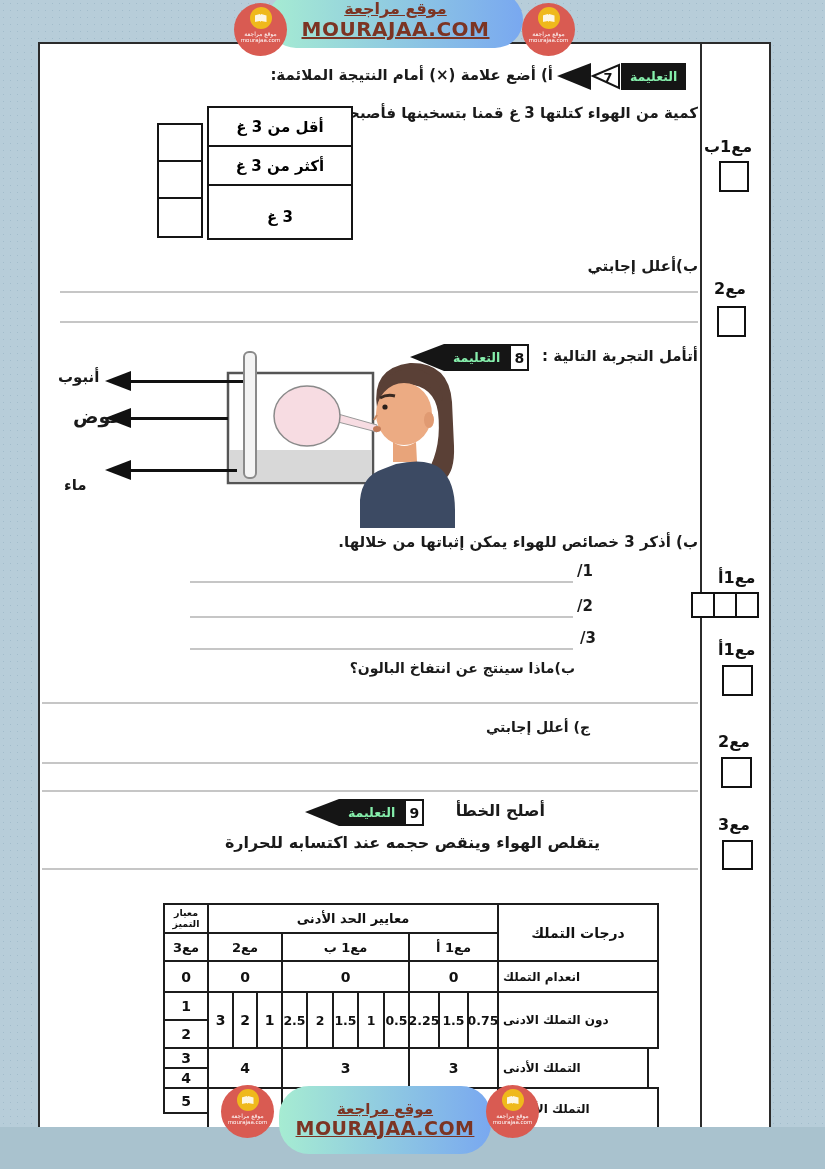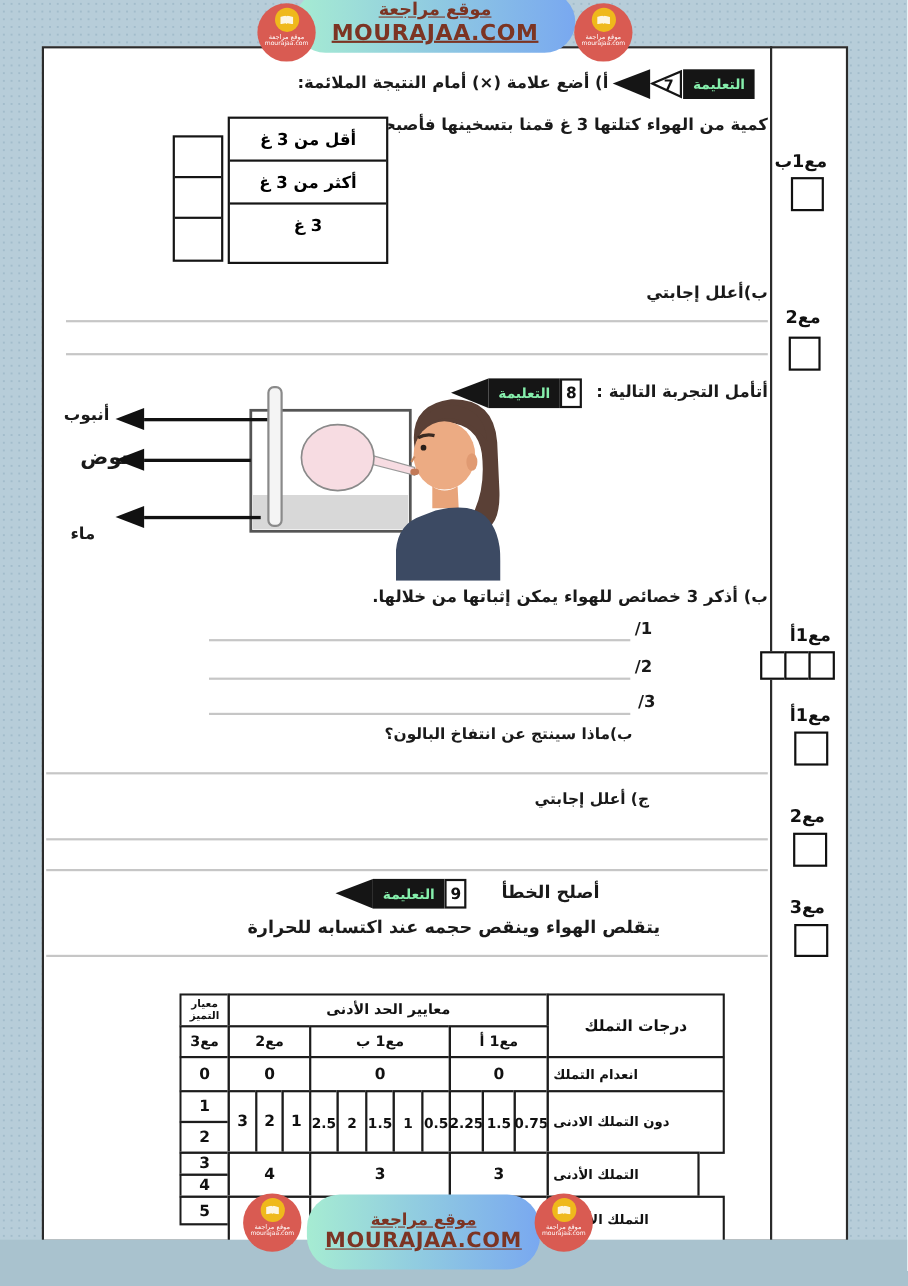--- a/index.html
+++ b/index.html
@@ -33,21 +33,21 @@
   .pb{position:absolute;height:27px;display:flex;align-items:stretch;z-index:3;}
   .pb .tip{width:0;height:0;border-top:13px solid transparent;border-bottom:14px solid transparent;border-right:34px solid #151515;}
   .pb .body{background:#151515;color:#86efac;font-size:12.5px;font-weight:bold;display:flex;align-items:center;padding:0 9px;}
   .pb .numbox{background:#fff;border:2px solid #151515;color:#111;font-weight:bold;font-size:14px;
         width:20px;display:flex;align-items:center;justify-content:center;box-sizing:border-box;}
 
   
   .opt-table{position:absolute;border:2px solid #151515;box-sizing:border-box;background:#fff;z-index:3;}
   .opt-row{border-bottom:2px solid #151515;box-sizing:border-box;display:flex;align-items:center;justify-content:center;
            direction:rtl;font-weight:bold;font-size:15px;}
-  .opt-row:last-child{border-bottom:none;}
+  .opt-row:last-child{border-bottom:none;margin-top:12px;}
 
   
   .arrow{position:absolute;height:2.5px;background:#111;z-index:4;}
   .arrow::before{content:'';position:absolute;left:-26px;top:-9px;border-top:10px solid transparent;
         border-bottom:10px solid transparent;border-right:26px solid #111;}
 
   
   .mark-label{position:absolute;direction:rtl;font-weight:bold;font-size:16px;color:#111;white-space:nowrap;z-index:3;}
   .mark-box{position:absolute;border:2px solid #111;background:#fff;box-sizing:border-box;z-index:3;}
   .mark-strip{position:absolute;display:flex;z-index:3;}
@@ -230,21 +230,21 @@
     <div class="tc small" style="left:245px;top:88px;width:32px;height:58px;">2.25</div>
     <div class="tc small" style="left:275px;top:88px;width:31px;height:58px;">1.5</div>
     <div class="tc small" style="left:304px;top:88px;width:32px;height:58px;">0.75</div>
     <div class="tc lbl" style="left:334px;top:88px;width:162px;height:58px;">دون التملك الادنى</div>
 
     <div class="tc" style="left:0;top:144px;width:46px;height:22px;">3</div>
     <div class="tc" style="left:0;top:164px;width:46px;height:22px;">4</div>
     <div class="tc" style="left:44px;top:144px;width:76px;height:42px;">4</div>
     <div class="tc" style="left:118px;top:144px;width:129px;height:42px;">3</div>
     <div class="tc" style="left:245px;top:144px;width:91px;height:42px;">3</div>
-    <div class="tc lbl" style="left:334px;top:144px;width:139px;height:42px;">التملك الأدنى</div>
+    <div class="tc lbl" style="left:334px;top:144px;width:152px;height:42px;">التملك الأدنى</div>
 
     <div class="tc" style="left:0;top:184px;width:46px;height:27px;">5</div>
     <div class="tc" style="left:44px;top:184px;width:76px;height:44px;">5</div>
     <div class="tc" style="left:118px;top:184px;width:129px;height:44px;"></div>
     <div class="tc" style="left:245px;top:184px;width:91px;height:44px;"></div>
     <div class="tc lbl" style="left:334px;top:184px;width:162px;height:44px;">التملك الأقصى</div>
   </div>
 
   <div class="pill" style="left:279px;top:1086px;width:212px;height:68px;">
     <div class="pill-t1" style="font-size:15px;">موقع مراجعة</div>

